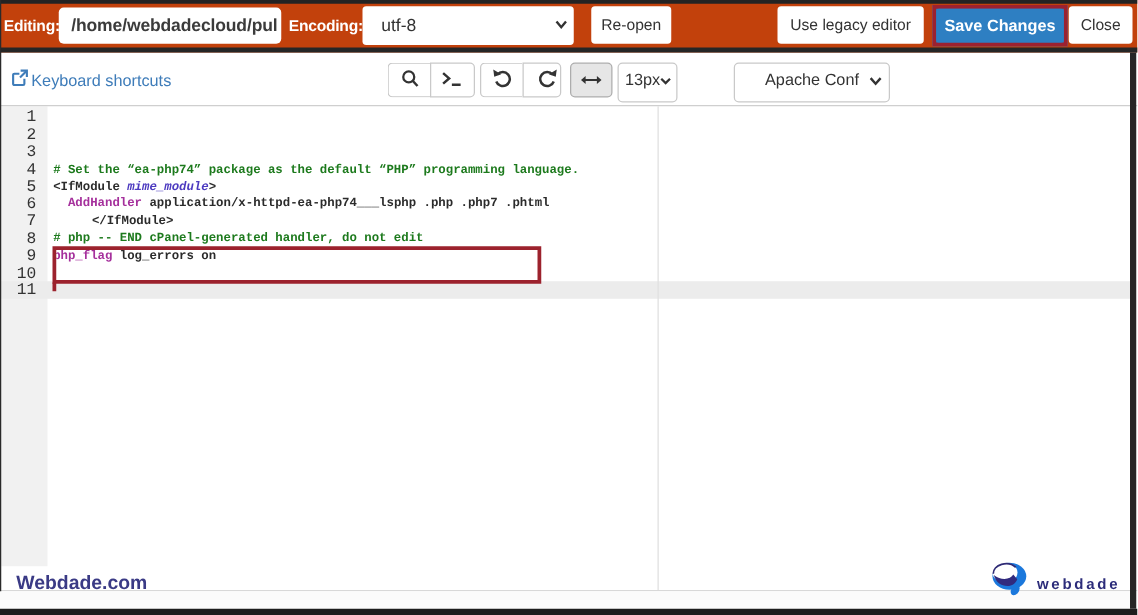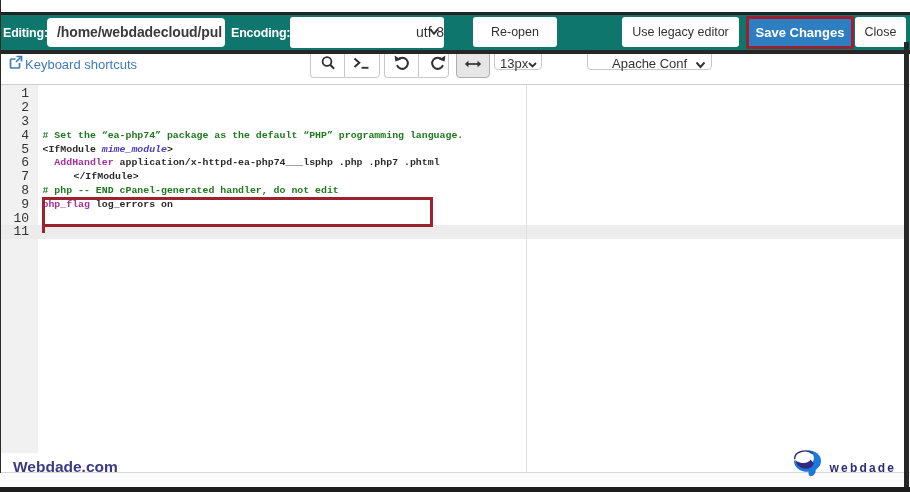--- a/index.html
+++ b/index.html
@@ -2,48 +2,48 @@
 <html><head>
 <meta charset="utf-8">
 <style>
   * { margin:0; padding:0; box-sizing:border-box; }
   html,body { width:910px; height:492px; overflow:hidden; background:#fff;
     font-family:"Liberation Sans", sans-serif; }
   #stage { position:relative; width:910px; height:492px; background:#fff; }
   .abs { position:absolute; }
 
   
-  #topbar { left:0; top:12px; width:910px; height:42px; background:#0f766e;padding-left:32px; }
+  #topbar { left:0; top:0; width:910px; height:42px; background:#c2410c;padding-left:32px; }
   #topedge { position:absolute; left:0; top:0; width:910px; height:3px; background:#232323; }
   #topedge2 { position:absolute; left:0; top:38px; width:910px; height:4px; background:#262626; }
   .tlabel { position:absolute; color:#fff; font-weight:bold; font-size:12.5px; top:14px; letter-spacing:-0.2px; }
   #pathinput { position:absolute; left:47px; top:6px; width:178px; height:29px;
     background:#fff; border-radius:4px; font-weight:bold; font-size:14px; color:#3b3b3b;
     line-height:29px; padding-left:10px; letter-spacing:-0.1px; white-space:nowrap; overflow:hidden; }
   .tbtn { position:absolute; top:5px; height:30px; background:#fff; border-radius:3px;
     font-size:12.5px; color:#333; text-align:center; line-height:30px; }
-  #encsel { position:absolute; left:290px; top:5px; width:154px; height:31px;
-    background:#fff; border-radius:3px; font-size:13px; color:#333; line-height:31px;text-align:right; }
+  #encsel { position:absolute; left:290px; top:5px; width:169px; height:31px;
+    background:#fff; border-radius:3px; font-size:13px; color:#333; line-height:31px; }
   #savewrap { position:absolute; left:746px; top:4px; width:108px; height:33px;
     border:3px solid #9c2130; background:#2e7fc2; }
   #savebtn { position:absolute; left:0; top:0; right:0; bottom:0; background:#2e7fc2;
     border-radius:2px; color:#fff; font-weight:bold; font-size:13px; text-align:center;
     line-height:27px; }
 
   
   #toolrow { left:0; top:42px; width:910px; height:43px; background:#fff;
     border-bottom:1px solid #cfcfcf; }
   #kbd { position:absolute; left:25px; top:15px; font-size:13px; color:#3e7cb9; }
   .wbtn { position:absolute; top:8px; height:28px; background:#fff;
     border:1px solid #c9c9c9; border-radius:4px; }
   .grp { position:absolute; top:8px; height:28px; display:flex; }
   .grp .cell { height:28px; border:1px solid #c9c9c9; background:#fff; position:relative; }
   .grp .cell:first-child { border-radius:4px 0 0 4px; border-right:none; }
   .grp .cell:last-child { border-radius:0 4px 4px 0; }
-  .sel { position:absolute; top:8px; height:20px; background:#fff;
+  .sel { position:absolute; top:8px; height:32px; background:#fff;
     border:1px solid #c9c9c9; border-radius:4px; font-size:13px; color:#333;
     line-height:26px; }
 
   
   #editor { left:1px; top:85px; width:903px; height:368px; background:#fff; }
   #gutter { position:absolute; left:0; top:0; width:37px; height:368px; background:#f1f1f1; }
   .lnum { position:absolute; left:0; width:28px; text-align:right; color:#333;
     font-family:"Liberation Mono", monospace;
     font-size:13px; font-weight:normal; line-height:13.8px; }
   #activeline { position:absolute; left:0; top:140.4px; width:903px; height:13.8px;
@@ -159,21 +159,21 @@
     <div id="topedge"></div>
     <div id="topedge2"></div>
     <div class="tlabel" style="left:3px;">Editing:</div>
     <div id="pathinput">/home/webdadecloud/pul</div>
     <div class="tlabel" style="left:231px;">Encoding:</div>
     <div id="encsel"><span style="padding-left:15px; font-size:14px;">utf-8</span>
       <svg class="chev" style="right:5px; top:11px;" width="10" height="8" viewBox="0 0 10 8">
           <path d="M1.2 1.2 L5 5.8 L8.8 1.2" fill="none" stroke="#333" stroke-width="1.9"></path>
         </svg>
     </div>
-    <div class="tbtn" style="left:473px; width:84px;">Re-open</div>
+    <div class="tbtn" style="left:473px; width:64px;">Re-open</div>
     <div class="tbtn" style="left:622px; width:117px;">Use legacy editor</div>
     <div id="savewrap">
         <div id="savebtn">Save Changes</div>
       </div>
     <div class="tbtn" style="left:855px; width:51px;">Close</div>
   </div>
 
   <div id="botline" class="abs"></div>
   <div id="botstrip" class="abs"></div>
   <div id="botbar" class="abs"></div>

